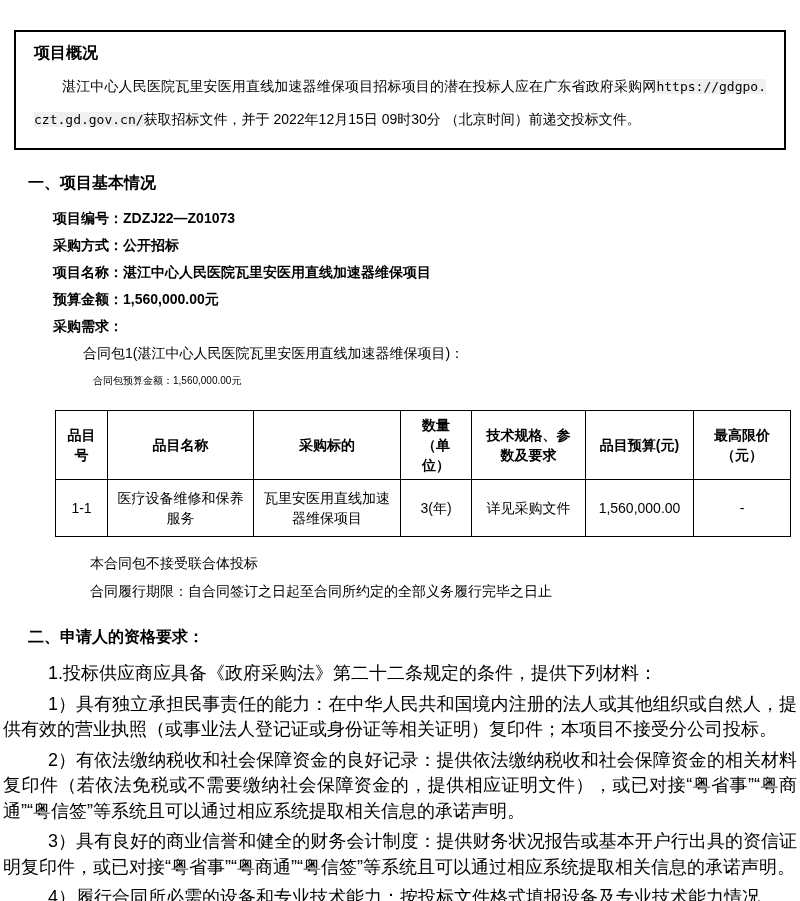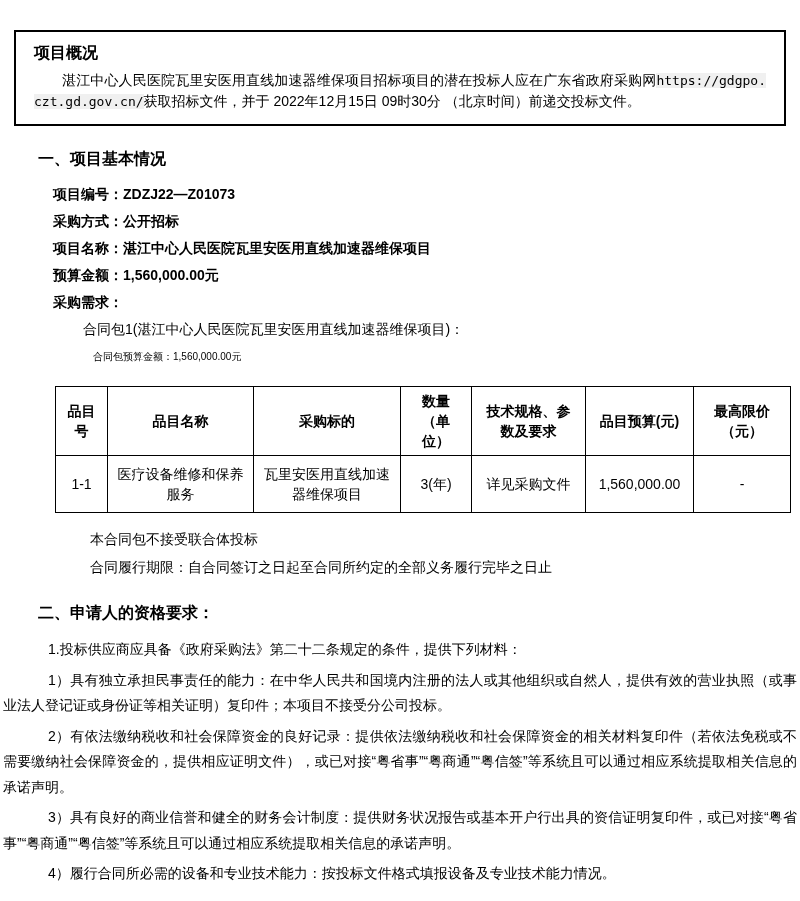--- a/index.html
+++ b/index.html
@@ -25,33 +25,33 @@
     padding: 10px 18px 12px 18px;
   }
   .overview-title {
     font-size: 16px;
     font-weight: bold;
     line-height: 22px;
   }
   .overview-body {
     margin: 6px 0 0 0;
     font-size: 14px;
-    line-height: 20px;
+    line-height: 32px;
     text-align: justify;
     text-indent: 28px;
     word-break: break-all;
   }
   .url-text {
     font-family: "DejaVu Sans Mono", monospace;
     font-size: 13px;
     background: #f0f0f0;
   }
   
   .sec-heading {
-    margin: 23px 0 0 35px;
+    margin: 23px 0 0 25px;
     font-size: 16px;
     font-weight: bold;
     line-height: 20px;
   }
   
   .fields {
     margin-top: 12px;
   }
   .field-line {
     margin-left: 50px;
@@ -114,21 +114,21 @@
     margin-left: 87px;
     font-size: 14px;
     line-height: 28px;
     height: 28px;
     white-space: nowrap;
   }
   
   .sec2-heading { margin-top: 22px; }
   .para {
     margin: 5px 0;
-    font-size: 14px;
+    font-size: 18px;
     line-height: 25.5px;
     text-align: justify;
     text-indent: 45px;
     word-break: break-all;
   }
   .para.first { margin-top: 14px; }
 </style>
 </head>
 <body>
 

